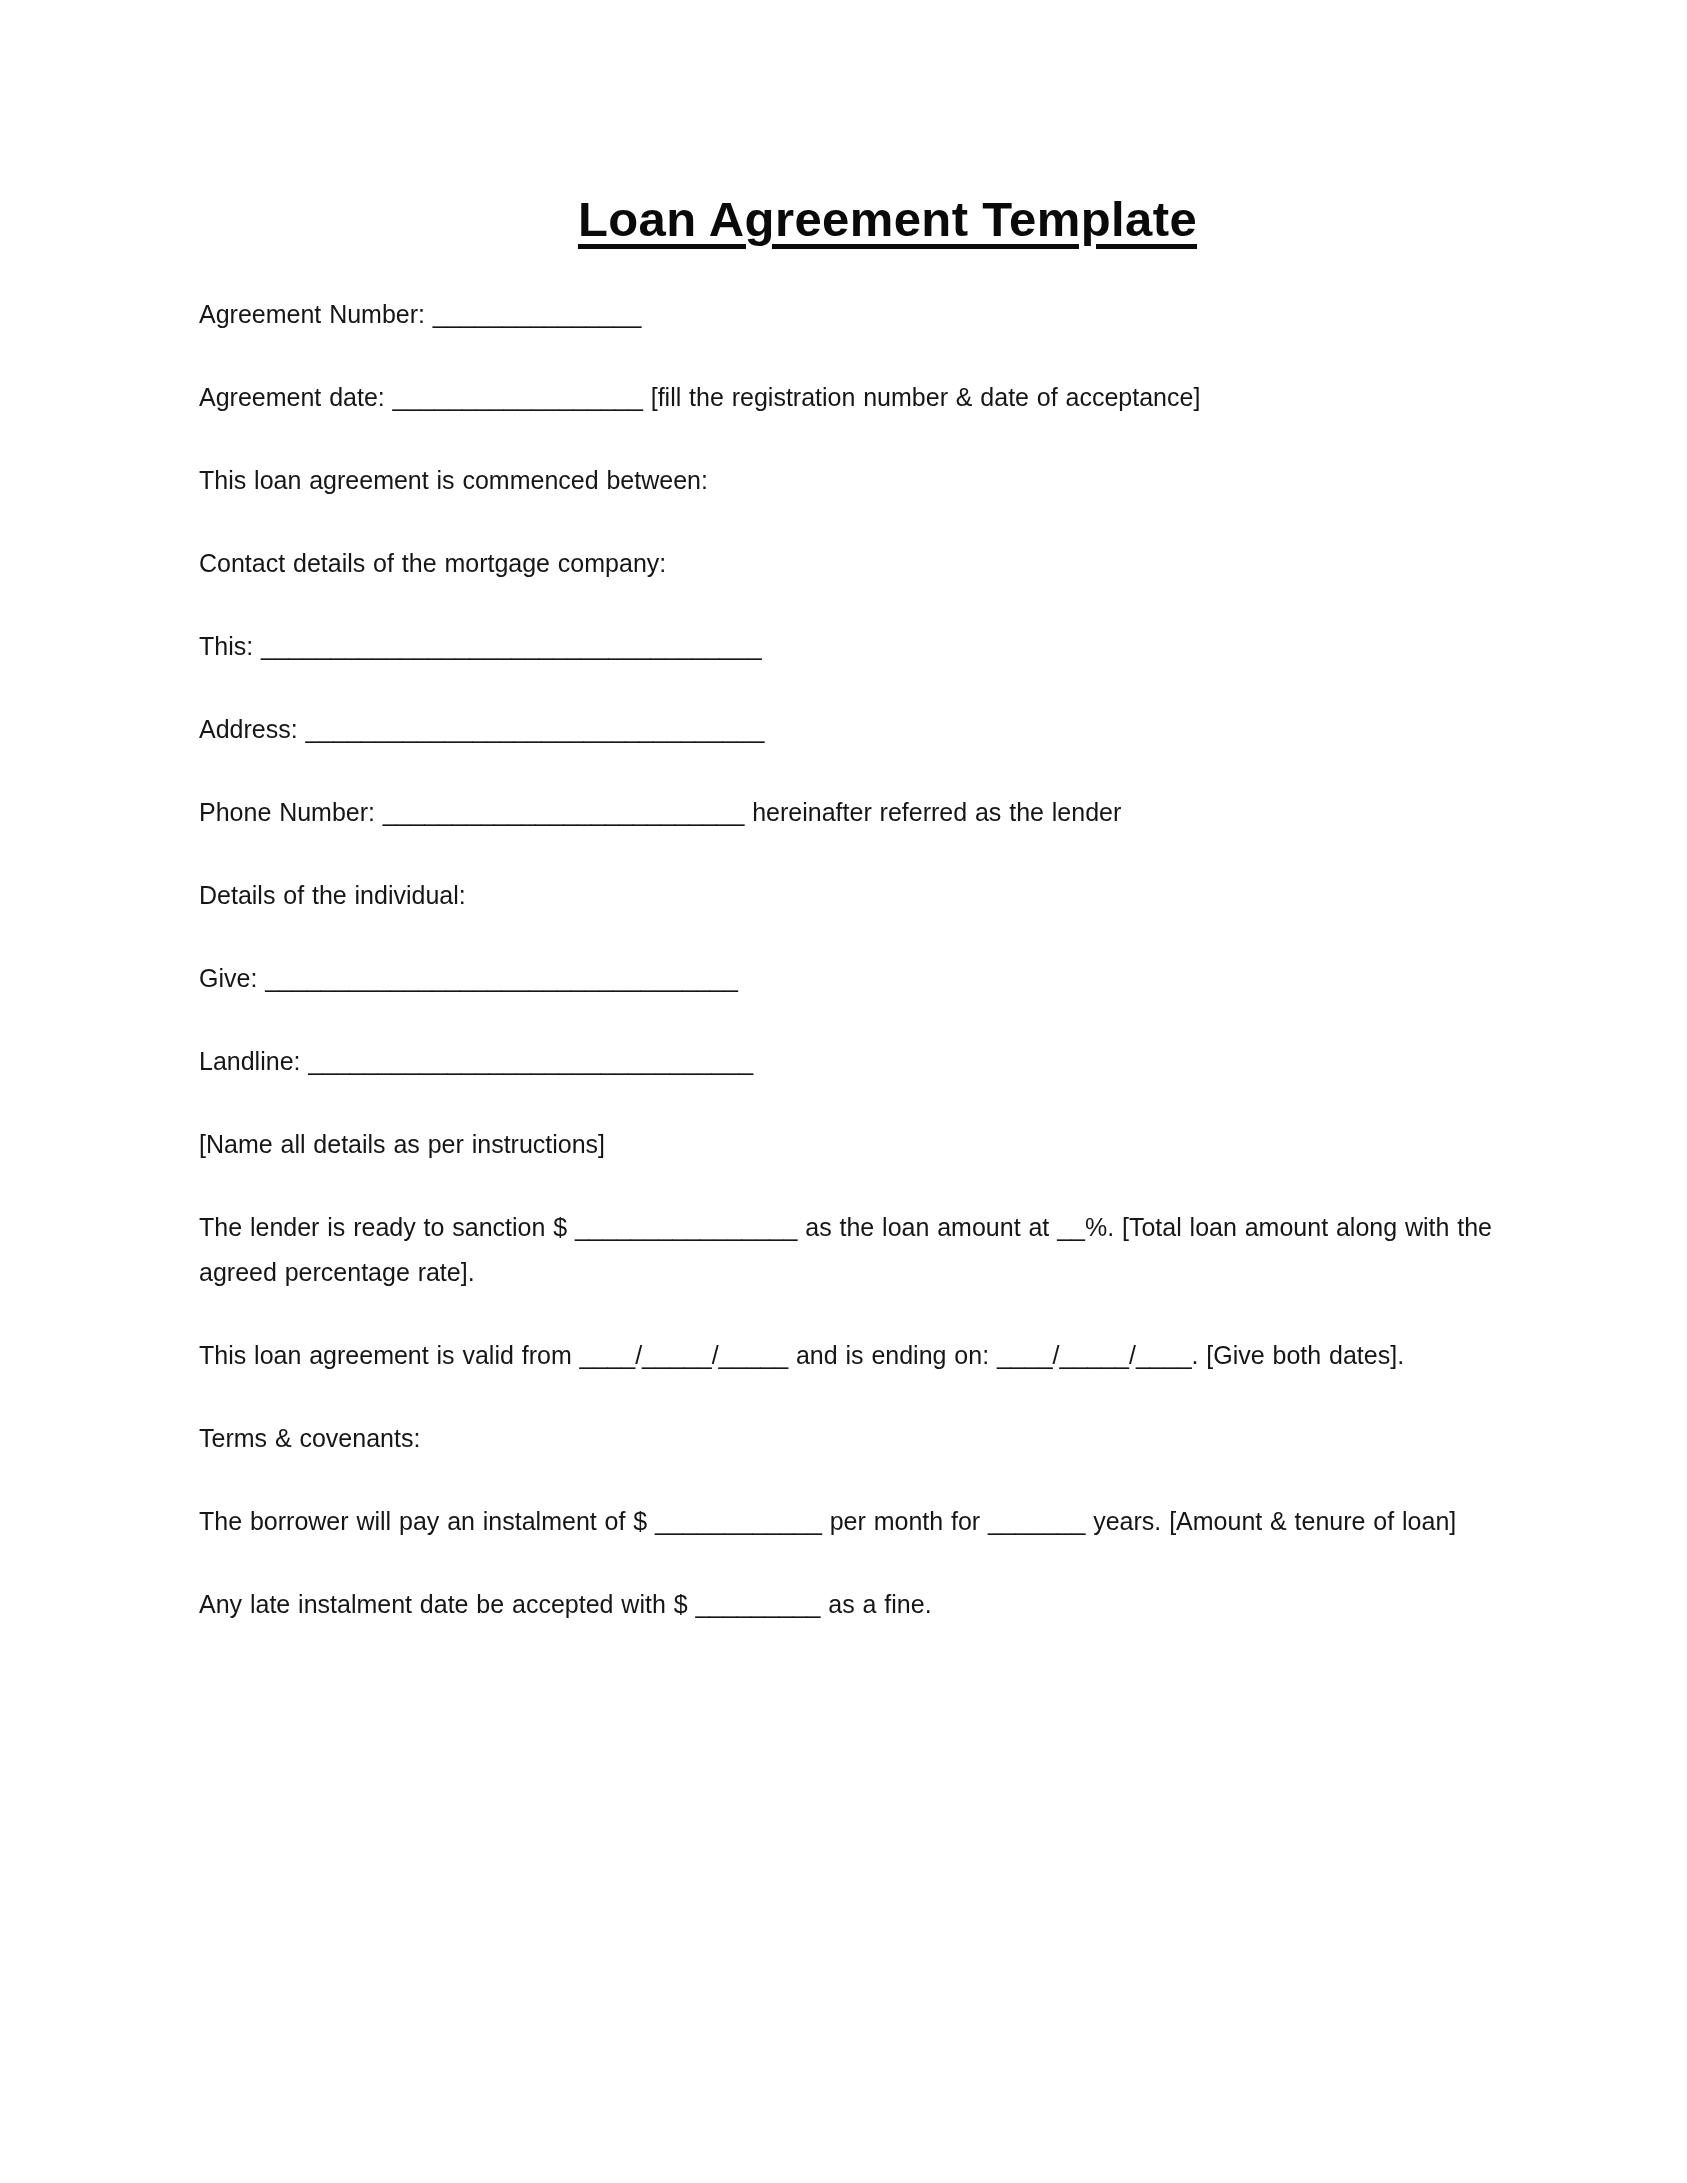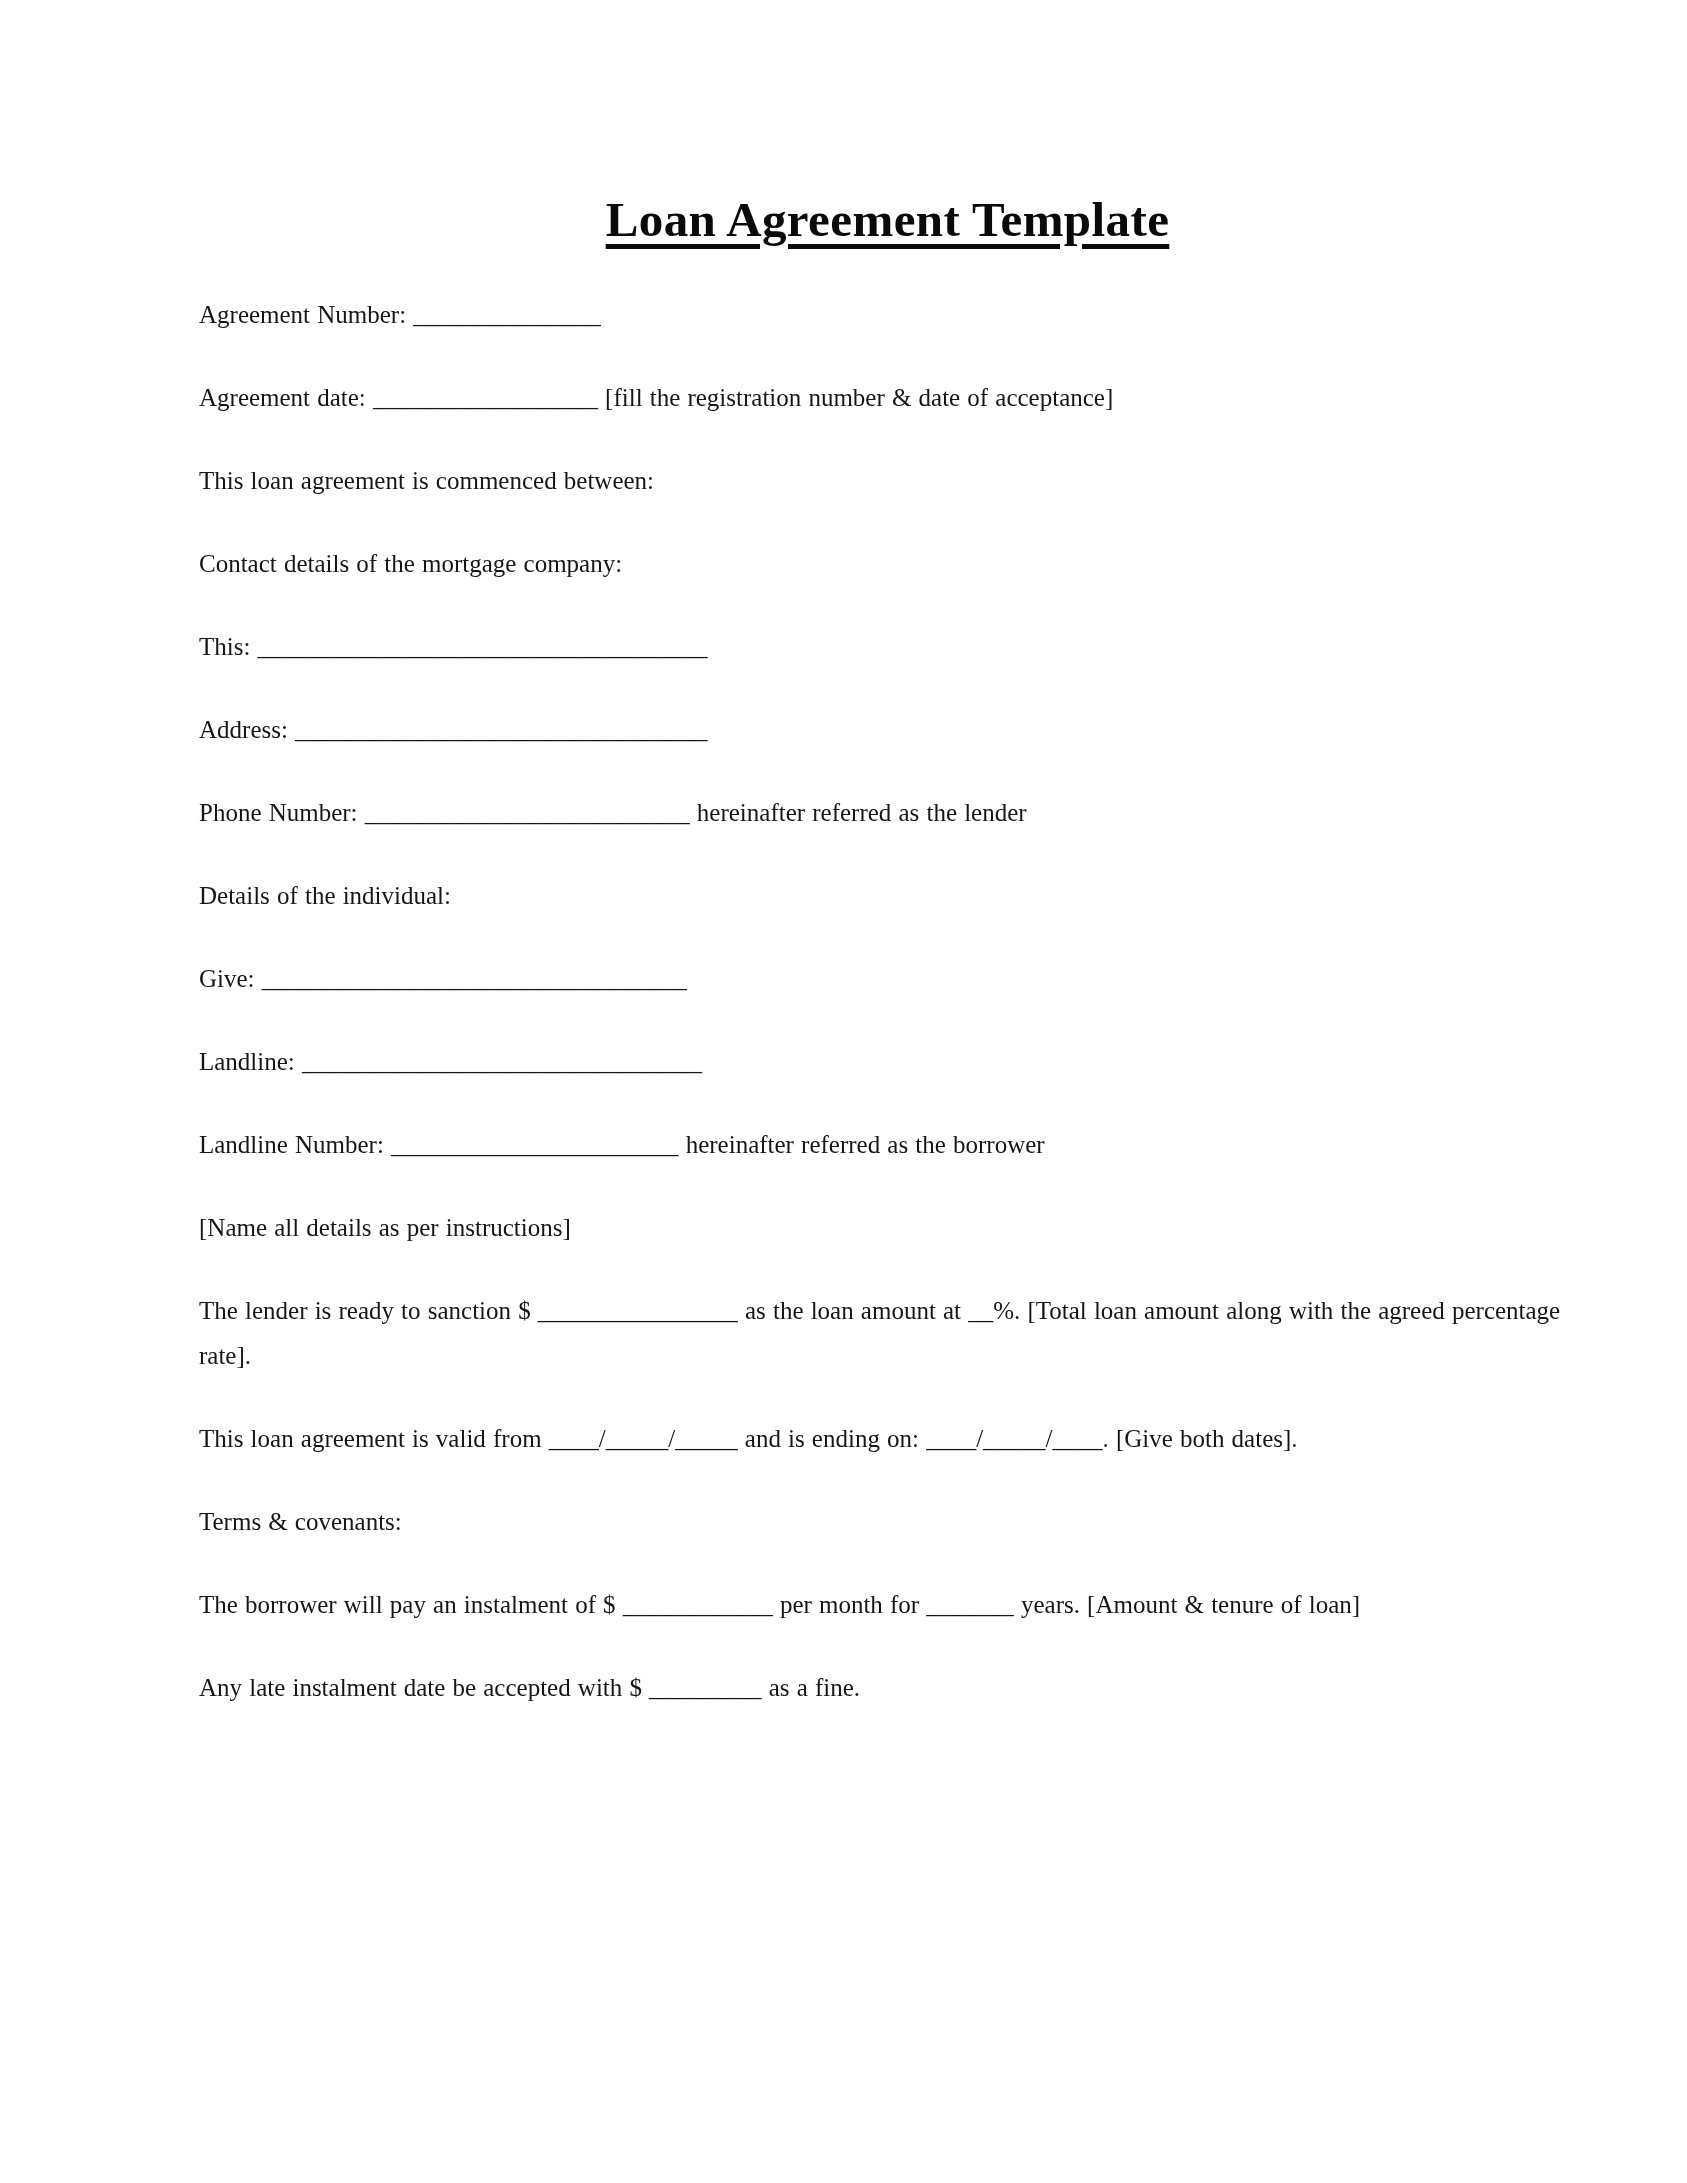--- a/index.html
+++ b/index.html
@@ -6,21 +6,21 @@
     margin: 0;
     padding: 0;
     background: #ffffff;
   }
   .page {
     position: relative;
     width: 1687px;
     height: 2184px;
     background: #ffffff;
     overflow: hidden;
-    font-family: Liberation Serif, serif;
+    font-family: Liberation Sans, sans-serif;
     color: #161616;
     box-sizing: border-box;
     padding: 190px 111px 0 199px;
   }
   .doc-title {
     margin: 0 0 43px 0;
     font-size: 49px;
     line-height: 59px;
     font-weight: bold;
     text-align: center;
@@ -58,21 +58,20 @@
 
     <p>Phone Number: __________________________ hereinafter referred as the lender</p>
 
 
     <p>Details of the individual:</p>
 
     <p>Give: __________________________________</p>
 
     <p>Landline: ________________________________</p>
 
-    <p>Landline Number: _______________________ hereinafter referred as the borrower</p>
 
     <p>[Name all details as per instructions]</p>
 
     <p>The lender is ready to sanction $ ________________ as the loan amount at __%. [Total loan amount along with the agreed percentage rate].</p>
 
     <p>This loan agreement is valid from ____/_____/_____ and is ending on: ____/_____/____. [Give both dates].</p>
 
     <p>Terms &amp; covenants:</p>
 
     <p>The borrower will pay an instalment of $ ____________ per month for _______ years. [Amount &amp; tenure of loan]</p>

